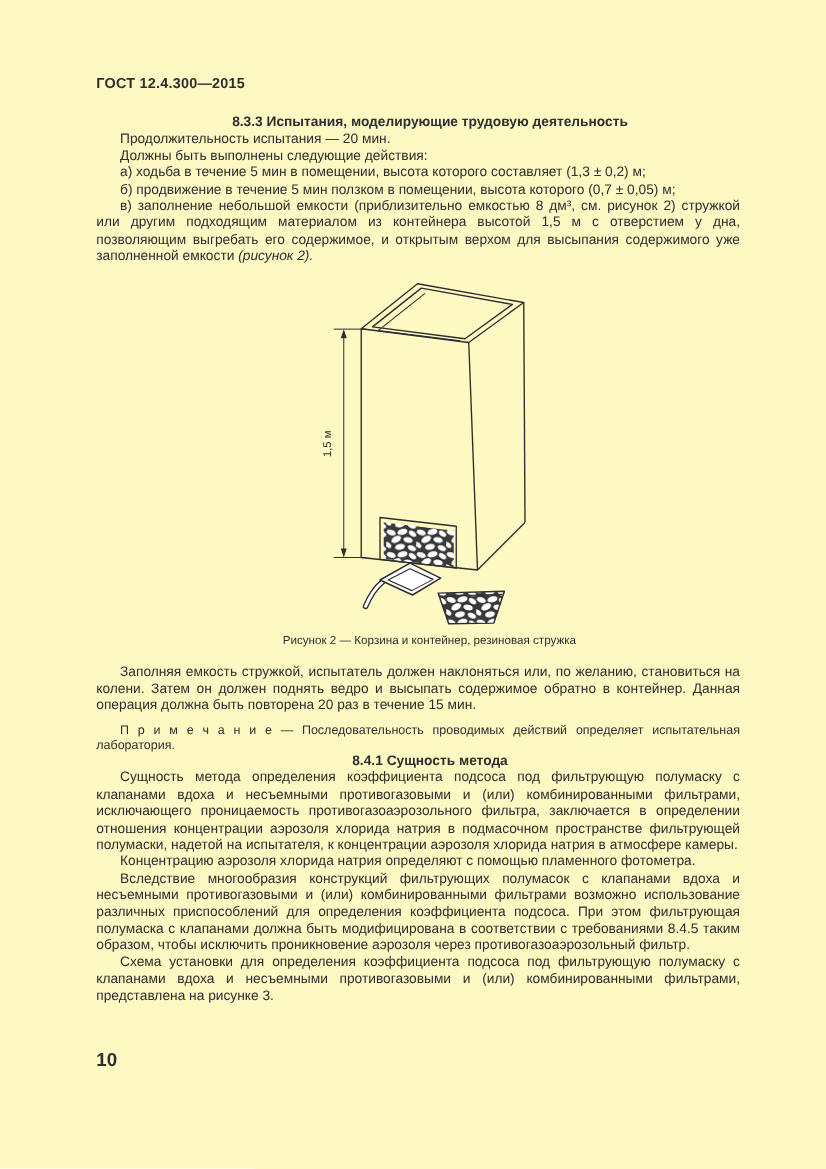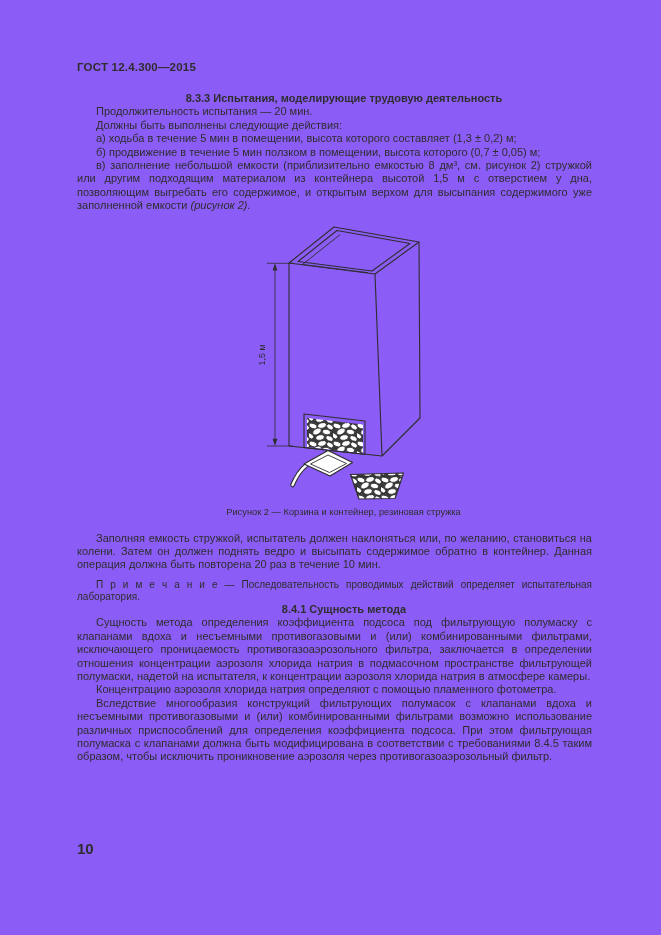--- a/index.html
+++ b/index.html
@@ -1,17 +1,17 @@
 <!DOCTYPE html>
 <html><head>
 <meta charset="utf-8">
 <style>
   html,body { margin:0; padding:0; background:#ffffff; }
   .page {
-    position:relative; width:661px; height:935px; background:#8b5cf6;
+    position:relative; width:661px; height:935px; background:#fef9c3;
     font-family:"Liberation Sans", sans-serif; color:#2e2e2e; overflow:hidden;
   }
   .doc-header {
     position:absolute; left:77px; top:61px;
     font-size:11.5px; font-weight:bold; letter-spacing:0.2px;
   }
   .content {
     position:absolute; left:77px; top:92px; width:515px;
     font-size:11px; line-height:13.4px; text-align:justify;
   }
@@ -99,25 +99,26 @@
 
           <g>
             <path d="M113.5,249.5 L166.5,248 L158,273.5 L122,274 Z" fill="url(#pebbles)" stroke="#2e2e2e" stroke-width="1.2" stroke-linejoin="round"></path>
             <path d="M115,252 L165,250.5" fill="none" stroke="#2e2e2e" stroke-width="0.9"></path>
           </g>
         </svg>
       </div>
       <div class="figure-caption">Рисунок 2 — Корзина и контейнер, резиновая стружка</div>
     </div>
 
-    <p class="after-figure">Заполняя емкость стружкой, испытатель должен наклоняться или, по желанию, становиться на колени. Затем он должен поднять ведро и высыпать содержимое обратно в контейнер. Данная операция должна быть повторена 20 раз в течение 10 мин.</p>
+    <p class="after-figure">Заполняя емкость стружкой, испытатель должен наклоняться или, по желанию, становиться на колени. Затем он должен поднять ведро и высыпать содержимое обратно в контейнер. Данная операция должна быть повторена 20 раз в течение 15 мин.</p>
     <p class="note">П р и м е ч а н и е — Последовательность проводимых действий определяет испытательная лаборатория.</p>
 
     <h3 class="h841">8.4.1 Сущность метода</h3>
     <p>Сущность метода определения коэффициента подсоса под фильтрующую полумаску с клапанами вдоха и несъемными противогазовыми и (или) комбинированными фильтрами, исключающего проницаемость противогазоаэрозольного фильтра, заключается в определении отношения концентрации аэрозоля хлорида натрия в подмасочном пространстве фильтрующей полумаски, надетой на испытателя, к концентрации аэрозоля хлорида натрия в атмосфере камеры.</p>
     <p>Концентрацию аэрозоля хлорида натрия определяют с помощью пламенного фотометра.</p>
     <p>Вследствие многообразия конструкций фильтрующих полумасок с клапанами вдоха и несъемными противогазовыми и (или) комбинированными фильтрами возможно использование различных приспособлений для определения коэффициента подсоса. При этом фильтрующая полумаска с клапанами должна быть модифицирована в соответствии с требованиями 8.4.5 таким образом, чтобы исключить проникновение аэрозоля через противогазоаэрозольный фильтр.</p>
+    <p>Схема установки для определения коэффициента подсоса под фильтрующую полумаску с клапанами вдоха и несъемными противогазовыми и (или) комбинированными фильтрами, представлена на рисунке 3.</p>
 
   </div>
 
   <div class="page-number">10</div>
 
 </div>
 
 </body></html>

